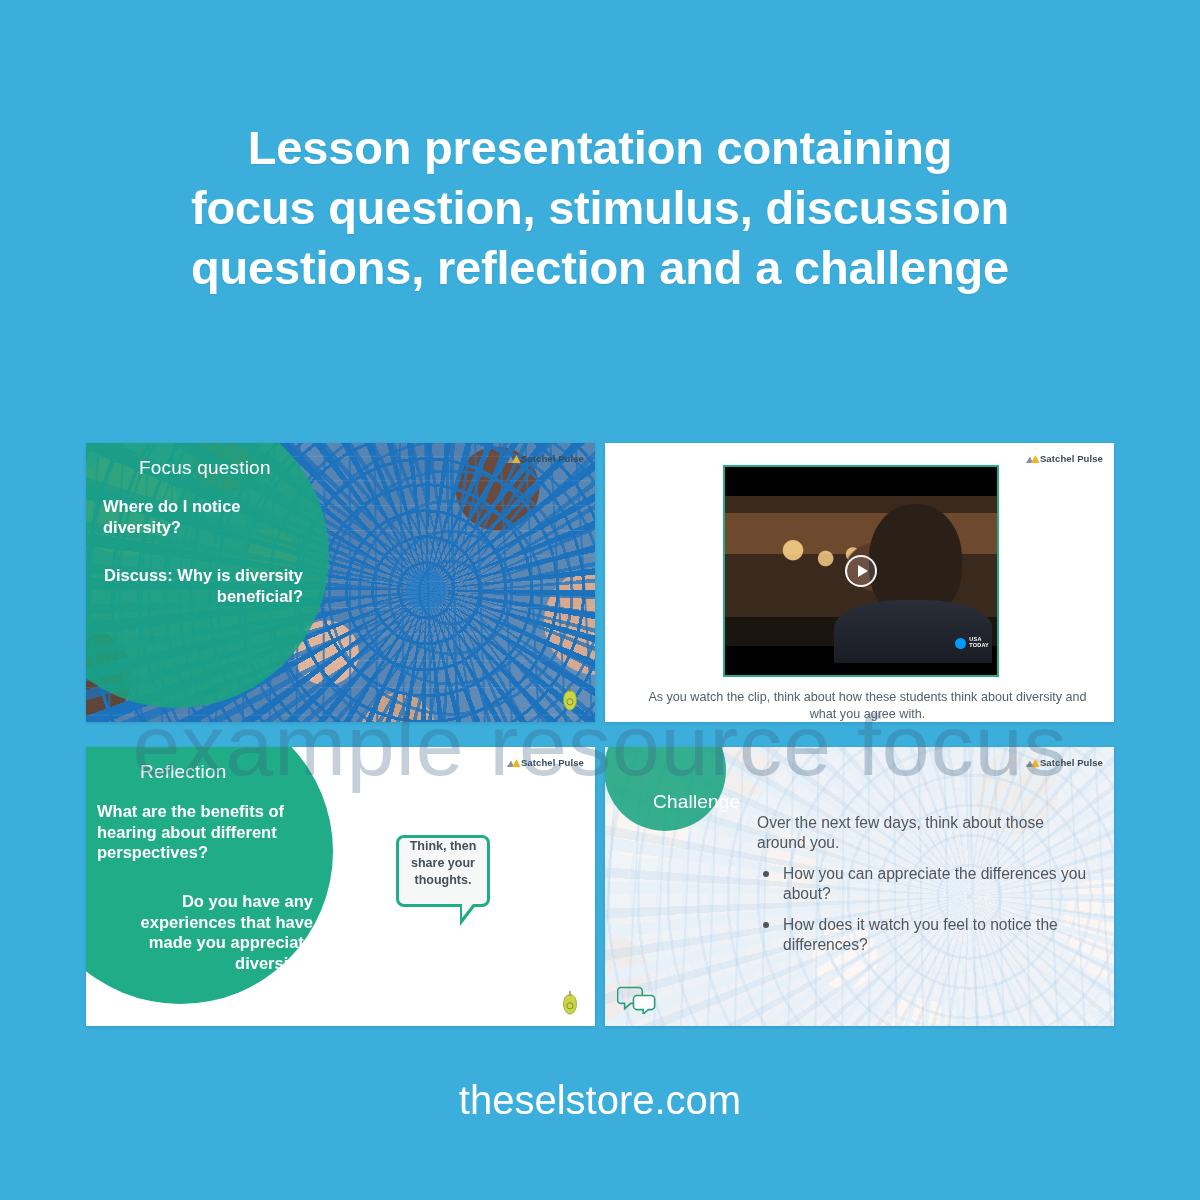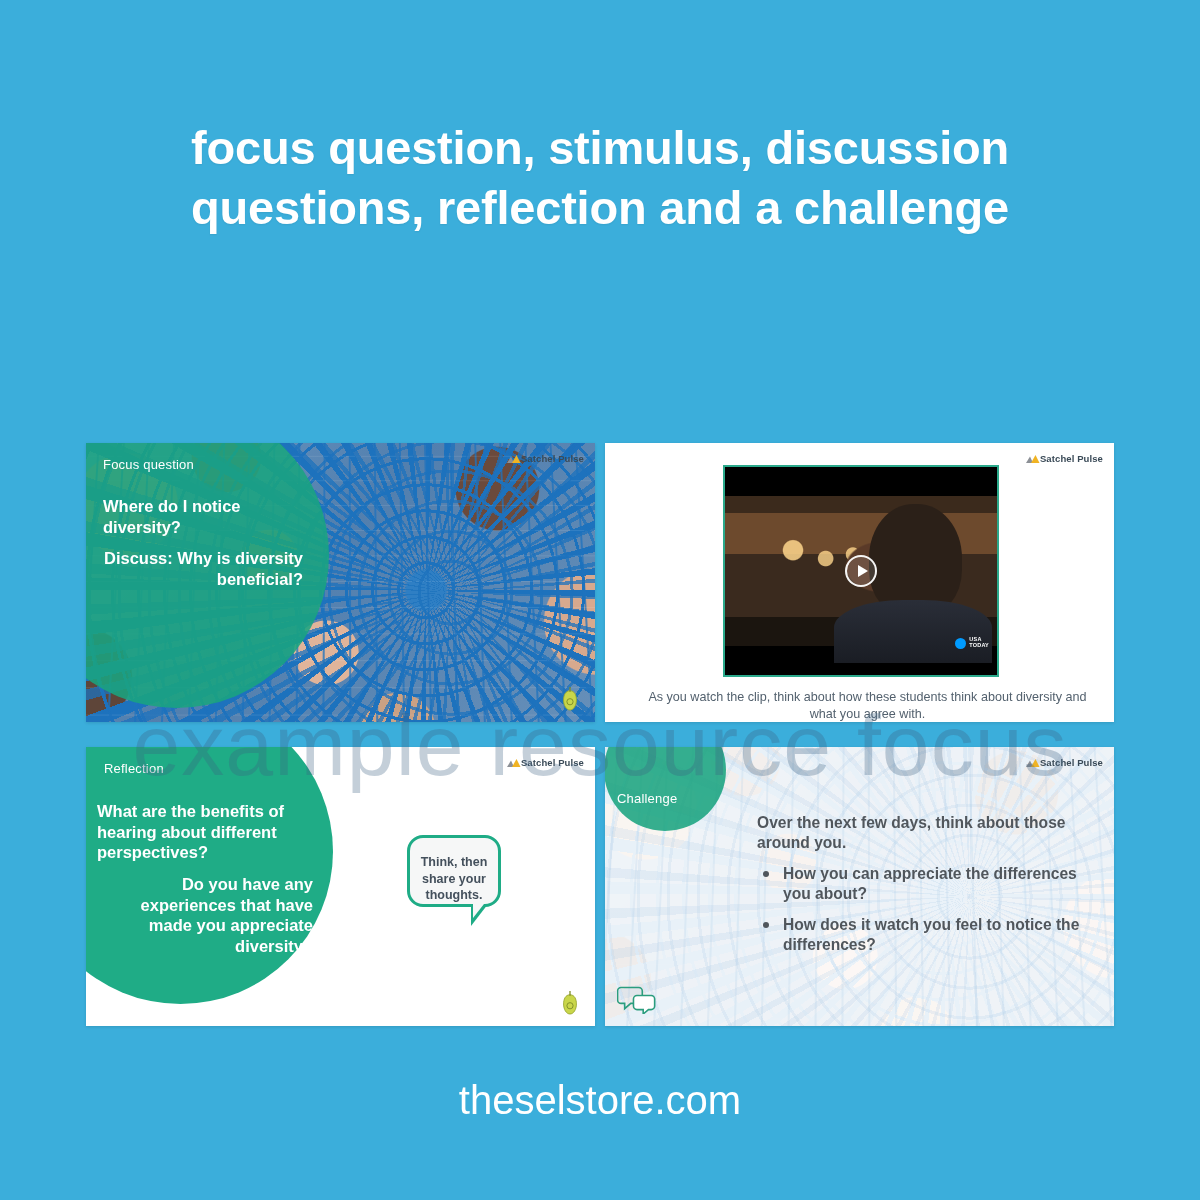--- a/index.html
+++ b/index.html
@@ -124,34 +124,35 @@
     position: absolute;
     border-radius: 50%;
     background: rgba(26,164,128,0.88);
   }
   .tcircle.solid { background: #1FAC86; }
 
   
   .s-kicker {
     position: absolute;
     color: #ffffff;
-    font-size: 13px;
+    font-size: 19px;
     font-weight: 400;
     letter-spacing: .2px;
     z-index: 6;
+    margin-left: 36px;
   }
   .s-body {
     position: absolute;
     color: #ffffff;
     font-size: 16.5px;
     font-weight: 700;
     line-height: 1.25;
     z-index: 6;
   }
-  .s-body .q2 { display: block; margin-top: 11px; text-align: right; }
+  .s-body .q2 { display: block; margin-top: 28px; text-align: right; }
 
   
   .sp-logo {
     position: absolute;
     right: 11px; top: 10px;
     display: flex; align-items: center; gap: 0;
     z-index: 8;
   }
   .sp-logo .mark { width: 15px; height: 11px; display: block; }
   .sp-logo .txt {
@@ -229,25 +230,25 @@
     color: #53616e;
     font-size: 12.6px;
     line-height: 1.38;
     z-index: 5;
     margin-left: 8px;
   }
 
   
   .bubble {
     position: absolute;
-    left: 321px; top: 88px; width: 94px; height: 72px;
+    left: 310px; top: 88px; width: 94px; height: 72px;
     border: 3px solid #1FAC86;
-    border-radius: 16px;
+    border-radius: 8px;
     background: #f6f7f7;
-    display: flex; align-items: flex-end; justify-content: center;
+    display: flex; align-items: flex-start; justify-content: center;
     z-index: 6;
   }
   .bubble .btxt {
     color: #44505c; font-size: 12.5px; font-weight: 700;
     line-height: 1.34; text-align: center;
   }
   .bubble .tail {
     position: absolute; right: 10px; bottom: -22px;
     width: 0; height: 0;
     border-left: 17px solid #1FAC86;
@@ -269,41 +270,42 @@
     position: absolute; left: 12px; bottom: 12px;
     width: 40px; height: 30px; z-index: 8;
   }
 
   
   .ch-body {
     position: absolute;
     left: 152px; top: 66px; width: 330px;
     color: #50565c;
     font-size: 15.6px;
-    font-weight: 700;
+    font-weight: 400;
     line-height: 1.28;
     z-index: 6;
   }
   .ch-list { list-style: none; margin-top: 10px; }
   .ch-list li {
     position: relative;
     padding-left: 26px;
     margin-top: 11px;
   }
   .ch-list li::before {
     content: "";
     position: absolute; left: 6px; top: 7px;
     width: 6px; height: 6px; border-radius: 50%;
     background: #50565c;
   }
 </style>
 </head>
 <body>
 
 <div class="headline">
+  <span class="ln">Lesson presentation containing</span>
   <span class="ln">focus question, stimulus, discussion</span>
   <span class="ln">questions, reflection and a challenge</span>
 </div>
 
 <div class="grid">
 
   <div class="slide">
     <div class="collage">
       <div class="base"></div>
       <div class="tiles"></div>

